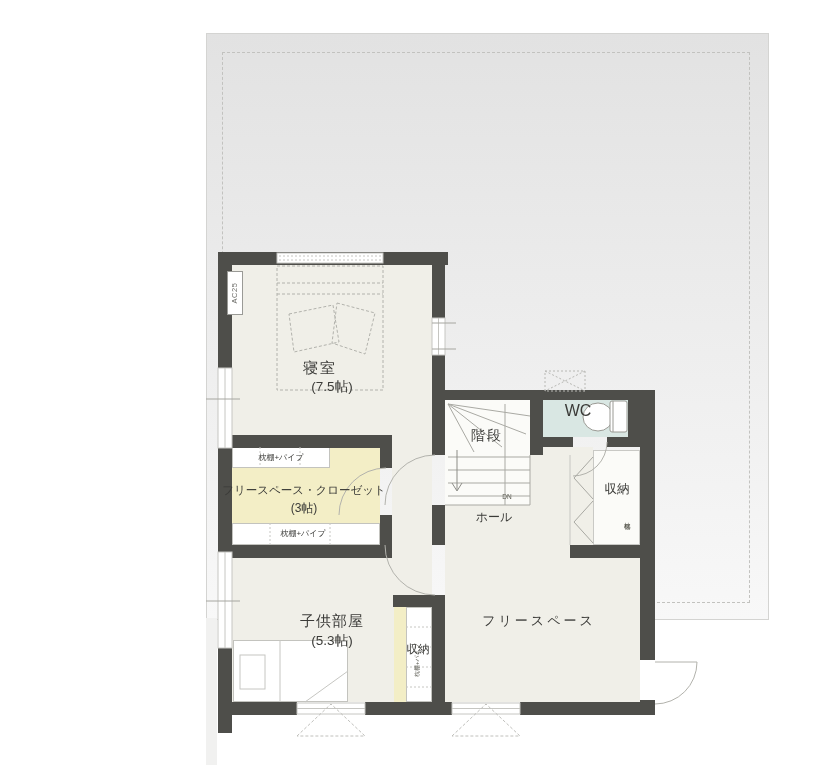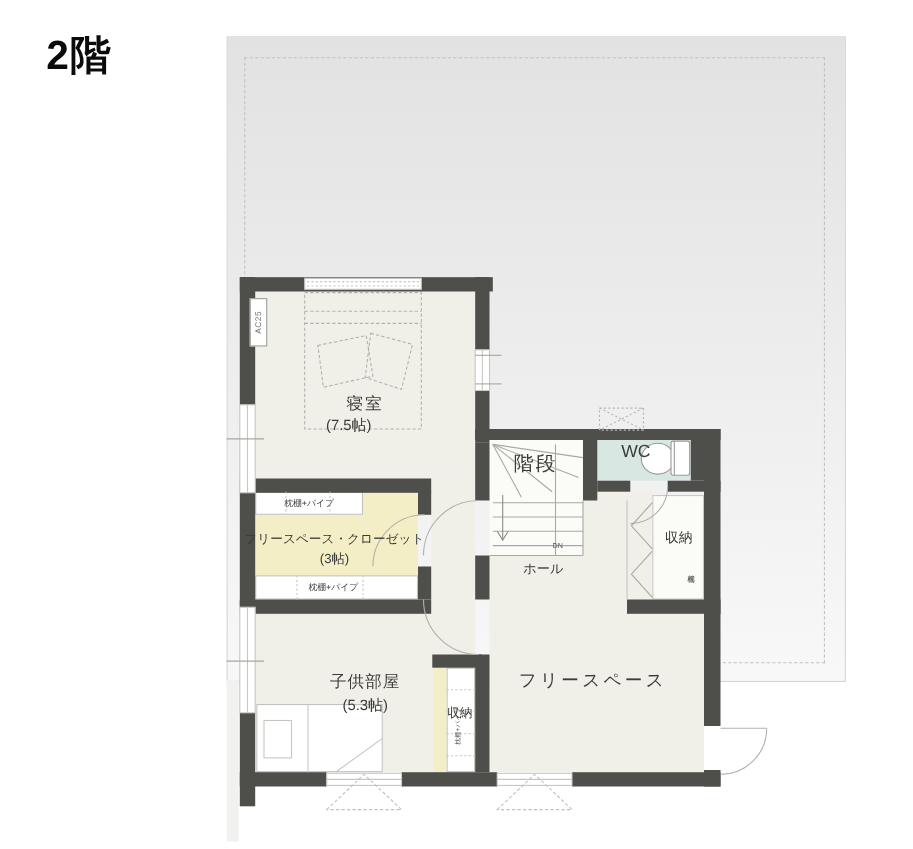--- a/index.html
+++ b/index.html
@@ -19,21 +19,20 @@
   .vert{writing-mode:vertical-rl;letter-spacing:1px}
   .title{position:absolute;left:42px;top:26px;font-size:37px;font-weight:bold;color:#0b0b0b;
          letter-spacing:1px;z-index:10}
   .strip{position:absolute;background:#fff;border:1px solid #c3c3be;box-sizing:border-box;z-index:2}
 </style>
 </head>
 <body>
 
 <div id="canvas">
 
-  <div class="title">2階</div>
 
   <div class="roof">
     <div class="roof-dash"></div>
   </div>
   <div class="abs" style="left:206px;top:618px;width:11px;height:147px;background:#f1f1f0;z-index:0"></div>
 
   <div class="fill" style="left:232px;top:265px;width:200px;height:170px;background:var(--floor);z-index:1"></div>
   <div class="fill" style="left:392px;top:435px;width:40px;height:123px;background:var(--floor);z-index:1"></div>
   <div class="fill" style="left:232px;top:448px;width:148px;height:97px;background:var(--wic);z-index:1"></div>
   <div class="fill" style="left:232px;top:558px;width:200px;height:144px;background:var(--floor);z-index:1"></div>
@@ -169,31 +168,31 @@
     <g stroke="#c6c6c2" stroke-width="1" fill="none">
       <line x1="280" y1="640" x2="280" y2="702"></line>
       <rect x="240" y="655" width="25" height="34"></rect>
       <line x1="305" y1="702" x2="348" y2="671"></line>
     </g>
   </svg>
 
   <div class="abs" style="left:227px;top:271px;width:16px;height:44px;background:#fff;border:1px solid #9a9a96;box-sizing:border-box;z-index:6"></div>
   <div class="lab rot" style="left:235px;top:293px;font-size:7.5px;letter-spacing:0.5px;color:#6e6e6a">AC25</div>
 
-  <div class="lab" style="left:332px;top:367px;font-size:15px;letter-spacing:2px">寝室</div>
-  <div class="lab" style="left:317px;top:387px;font-size:13.5px">(7.5帖)</div>
+  <div class="lab" style="left:320px;top:367px;font-size:15px;letter-spacing:2px">寝室</div>
+  <div class="lab" style="left:332px;top:387px;font-size:13.5px">(7.5帖)</div>
   <div class="lab" style="left:281px;top:458px;font-size:8px">枕棚+パイプ</div>
   <div class="lab" style="left:304px;top:491px;font-size:11.5px">フリースペース・クローゼット</div>
   <div class="lab" style="left:304px;top:508px;font-size:12px">(3帖)</div>
   <div class="lab" style="left:303px;top:534px;font-size:8px">枕棚+パイプ</div>
-  <div class="lab" style="left:487px;top:421px;font-size:18px;letter-spacing:2px">階段</div>
+  <div class="lab" style="left:487px;top:435px;font-size:14px;letter-spacing:2px">階段</div>
   <div class="lab" style="left:507px;top:497px;font-size:6.5px;color:#58584f">DN</div>
   <div class="lab" style="left:578px;top:411px;font-size:16px;font-weight:normal">WC</div>
   <div class="lab" style="left:617px;top:489px;font-size:12.5px">収納</div>
   <div class="lab vert" style="left:627px;top:518px;font-size:6.5px;color:#58584f">枕棚</div>
   <div class="lab" style="left:494px;top:517px;font-size:12px">ホール</div>
   <div class="lab" style="left:332px;top:620px;font-size:15px;letter-spacing:1px">子供部屋</div>
   <div class="lab" style="left:332px;top:641px;font-size:13.5px">(5.3帖)</div>
   <div class="lab rot" style="left:417px;top:660px;font-size:6px;color:#58584f">枕棚+パイプ</div>
   <div class="lab" style="left:418px;top:650px;font-size:11.5px">収納</div>
-  <div class="lab" style="left:539px;top:620px;font-size:16px;letter-spacing:3px">フリースペース</div>
+  <div class="lab" style="left:539px;top:620px;font-size:13px;letter-spacing:3px">フリースペース</div>
 
 </div>
 
 </body></html>

